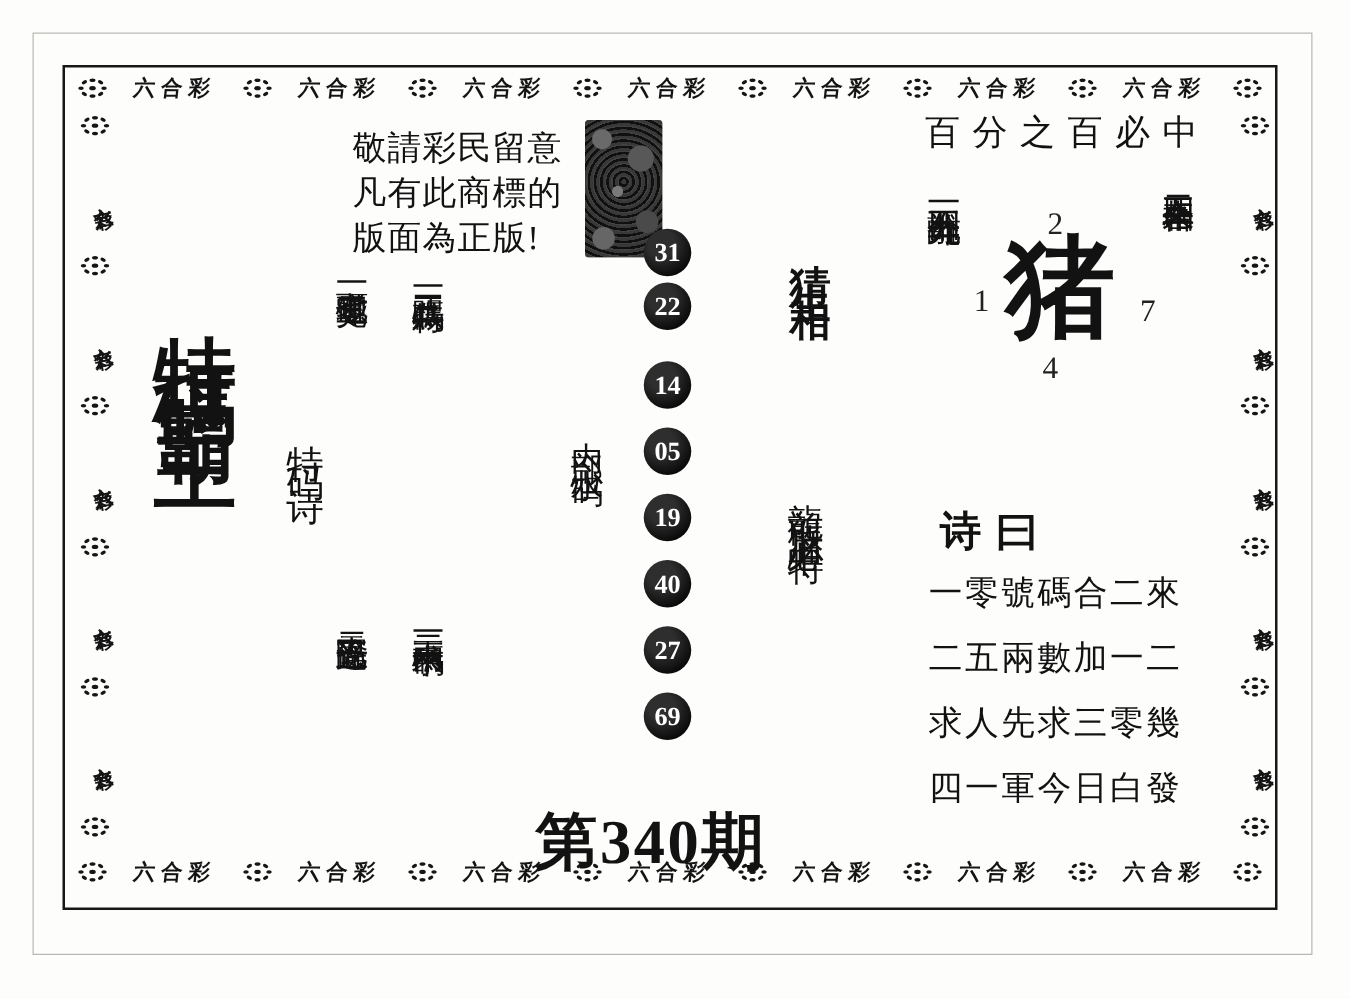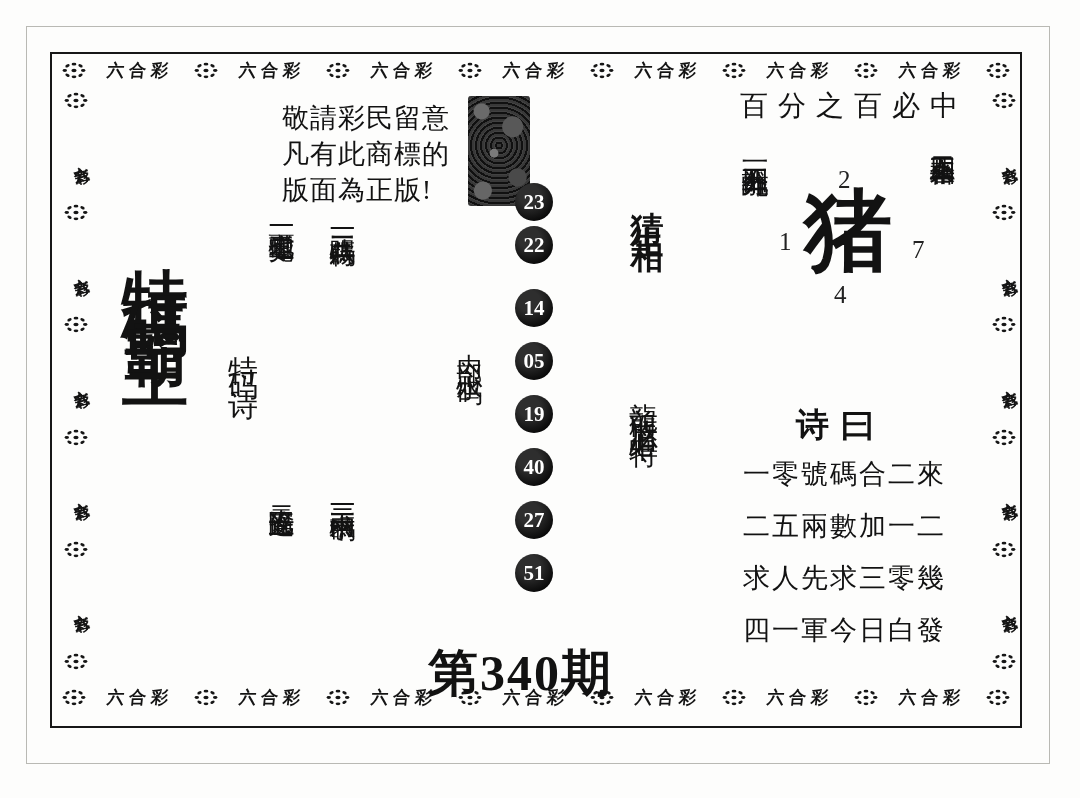--- a/index.html
+++ b/index.html
@@ -75,21 +75,21 @@
   
   .slogan { position:absolute; left:740px; top:87px; font-size:28px; letter-spacing:10px; white-space:nowrap; }
   .rp-left  { left:737px; top:148px; font-size:27px; }
   .rp-right { left:925px; top:138px; font-size:26px; }
   .zodiac-char { position:absolute; left:804px; top:188px; font-size:88px; font-weight:700; line-height:88px; }
   .znum { position:absolute; font-size:25px; color:#222; }
   .znum-top    { left:838px; top:166px; }
   .znum-left   { left:779px; top:228px; }
   .znum-right  { left:912px; top:236px; }
   .znum-bottom { left:834px; top:281px; }
-  .poem-title { position:absolute; left:796px; top:403px; font-size:33px; font-weight:700; letter-spacing:12px; }
+  .poem-title { position:absolute; left:752px; top:403px; font-size:33px; font-weight:700; letter-spacing:12px; }
   .poem { position:absolute; left:743px; top:456px; }
   .poem-line { font-size:27px; letter-spacing:2px; margin-bottom:16px; white-space:nowrap; }
   
   .issue { position:absolute; left:428px; top:640px; font-size:50px; font-weight:700; letter-spacing:2px;text-align:center; }
 </style>
 </head>
 <body>
 
 <div class="sheet">
   <div class="outer-faint"></div>
@@ -501,28 +501,28 @@
   <div class="vtext phrase ph4">二一兩兩求中碼</div>
 
   <div class="notice">
     <div>敬請彩民留意</div>
     <div>凡有此商標的</div>
     <div>版面為正版!</div>
   </div>
 
   <div class="stamp"></div>
 
-  <div class="ball" style="top:183px">23</div>
+  <div class="ball" style="top:183px">31</div>
   <div class="ball" style="top:226px">22</div>
   <div class="ball" style="top:289px">14</div>
   <div class="ball" style="top:342px">05</div>
   <div class="ball" style="top:395px">19</div>
   <div class="ball" style="top:448px">40</div>
   <div class="ball" style="top:501px">27</div>
-  <div class="ball" style="top:554px">51</div>
+  <div class="ball" style="top:554px">69</div>
 
   <div class="vtext picks-label">内部心水码</div>
 
   <div class="vtext zodiac-header">猜生相</div>
   <div class="vtext zodiac-hint">龍前猴后必中特</div>
 
   <div class="slogan">百分之百必中</div>
   <div class="vtext rp-left">一九四三不分離</div>
   <div class="vtext rp-right">四三二五來相合</div>
 

